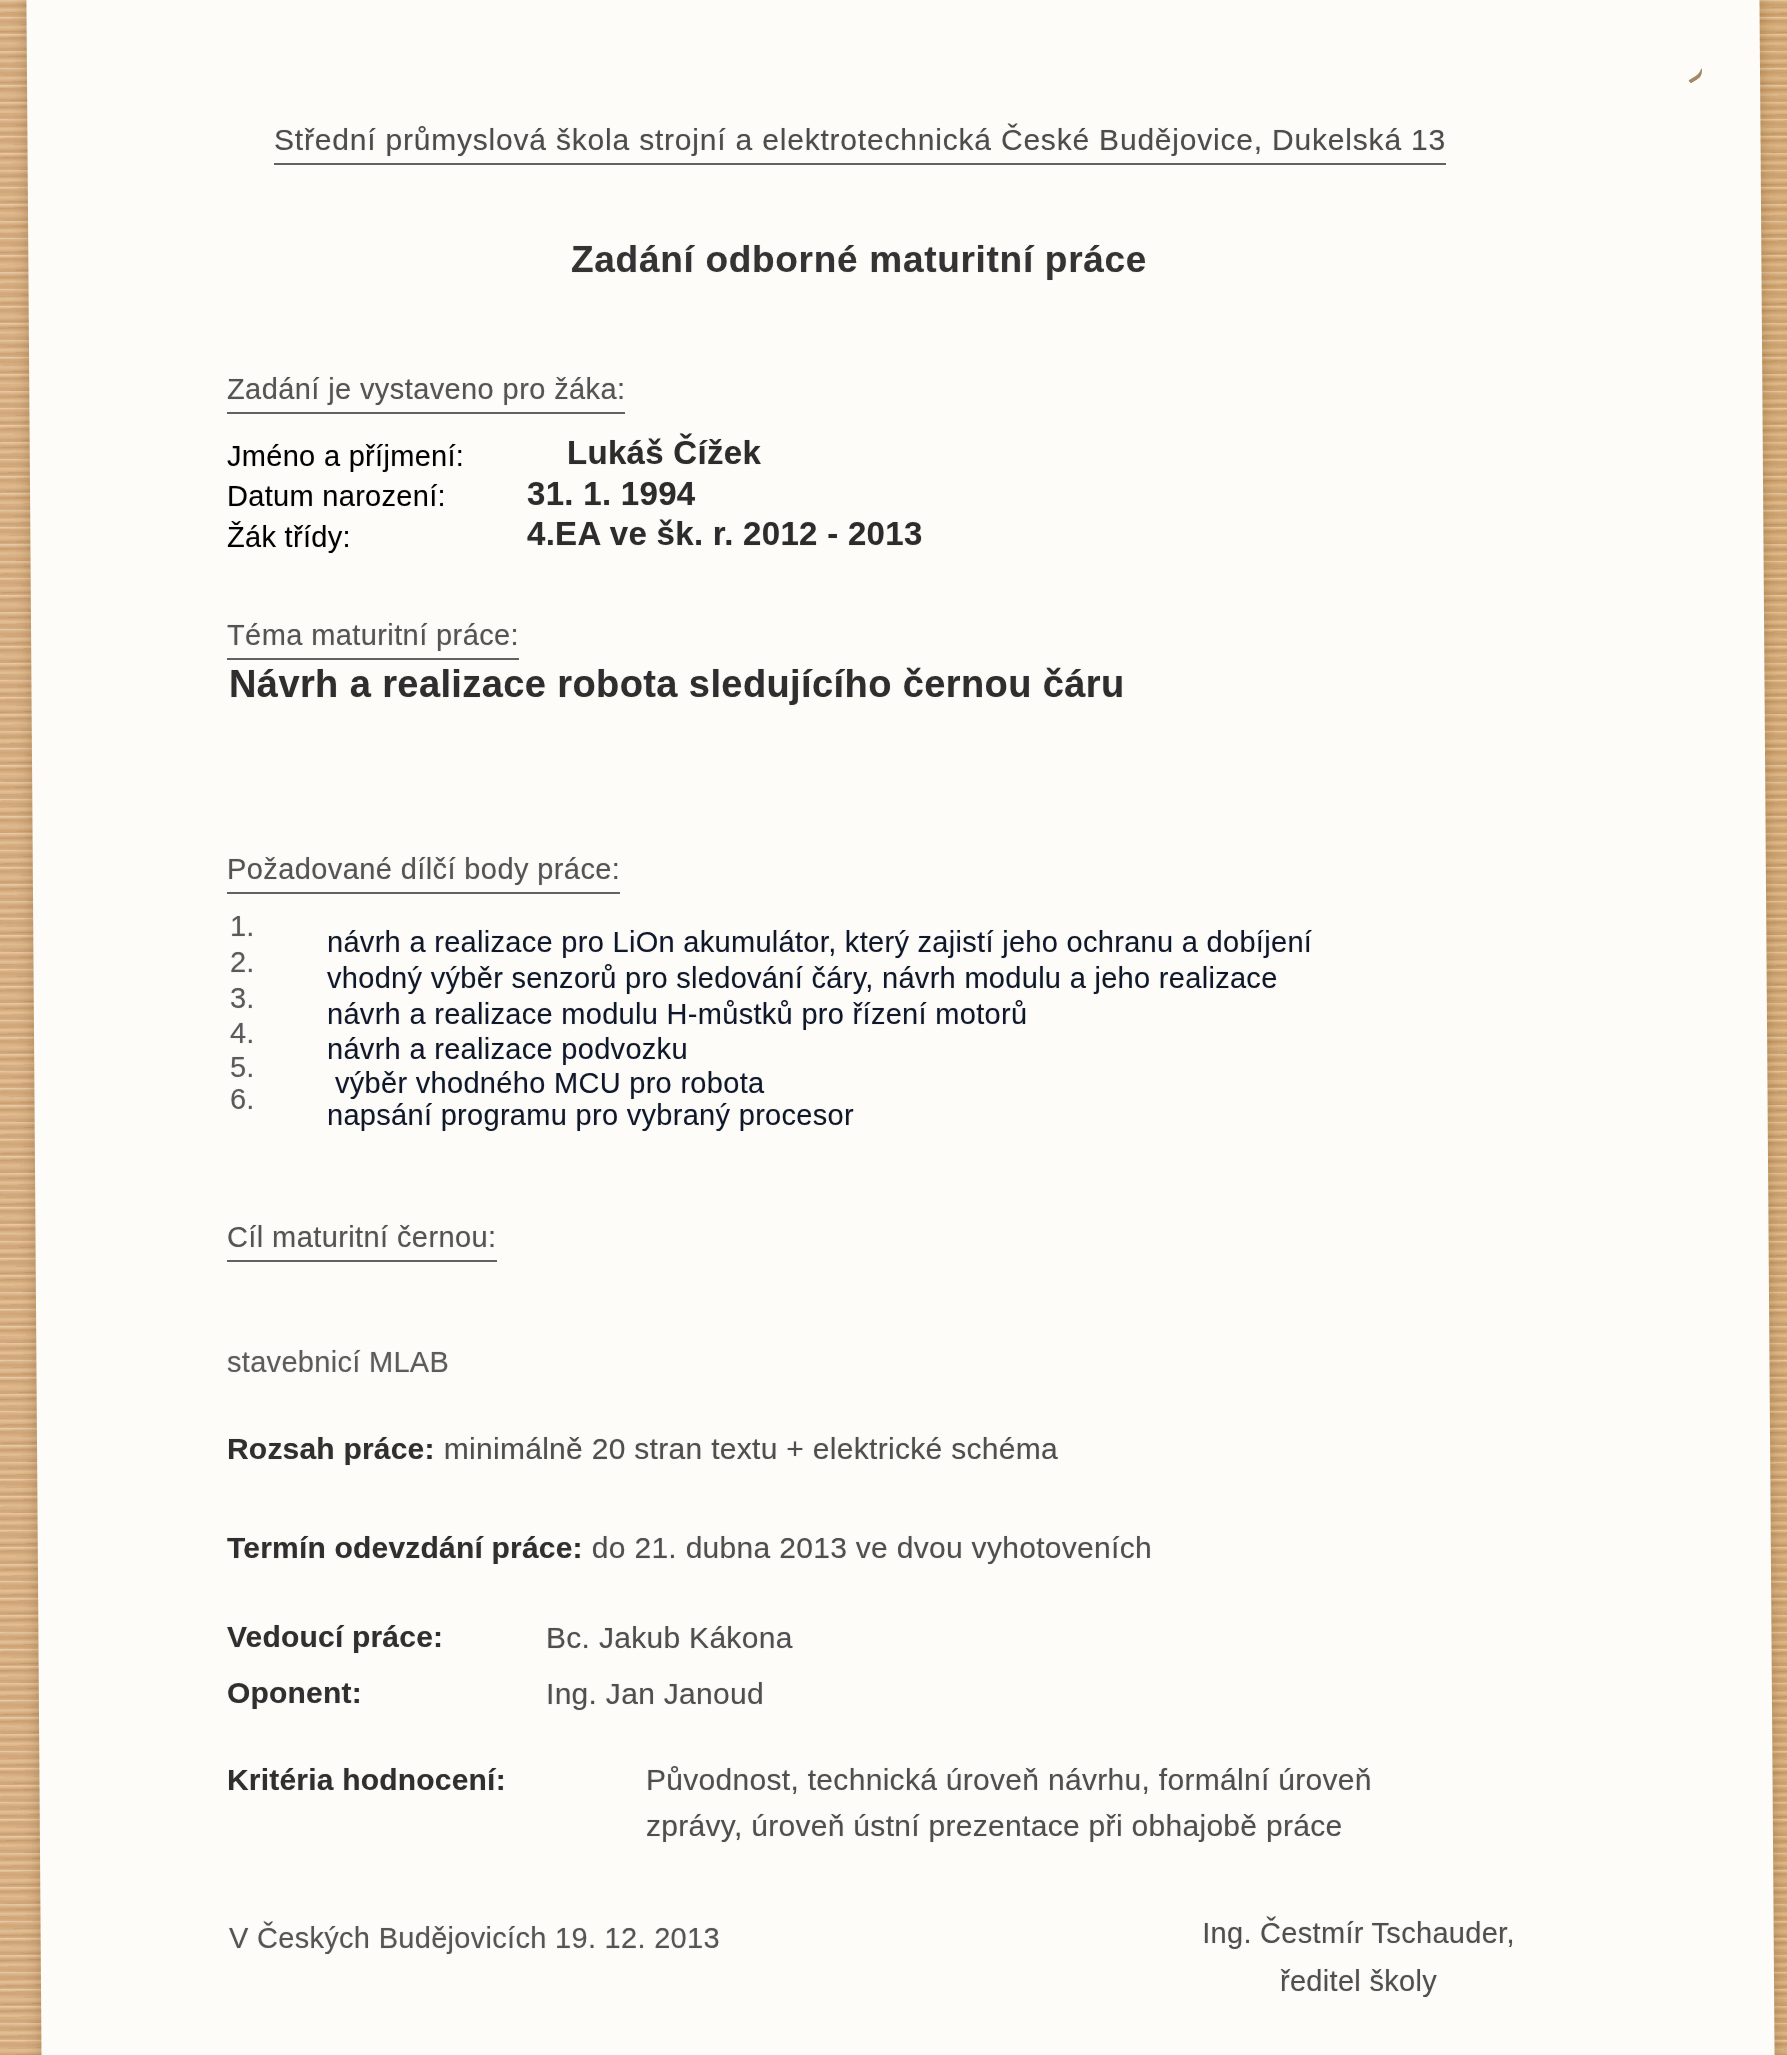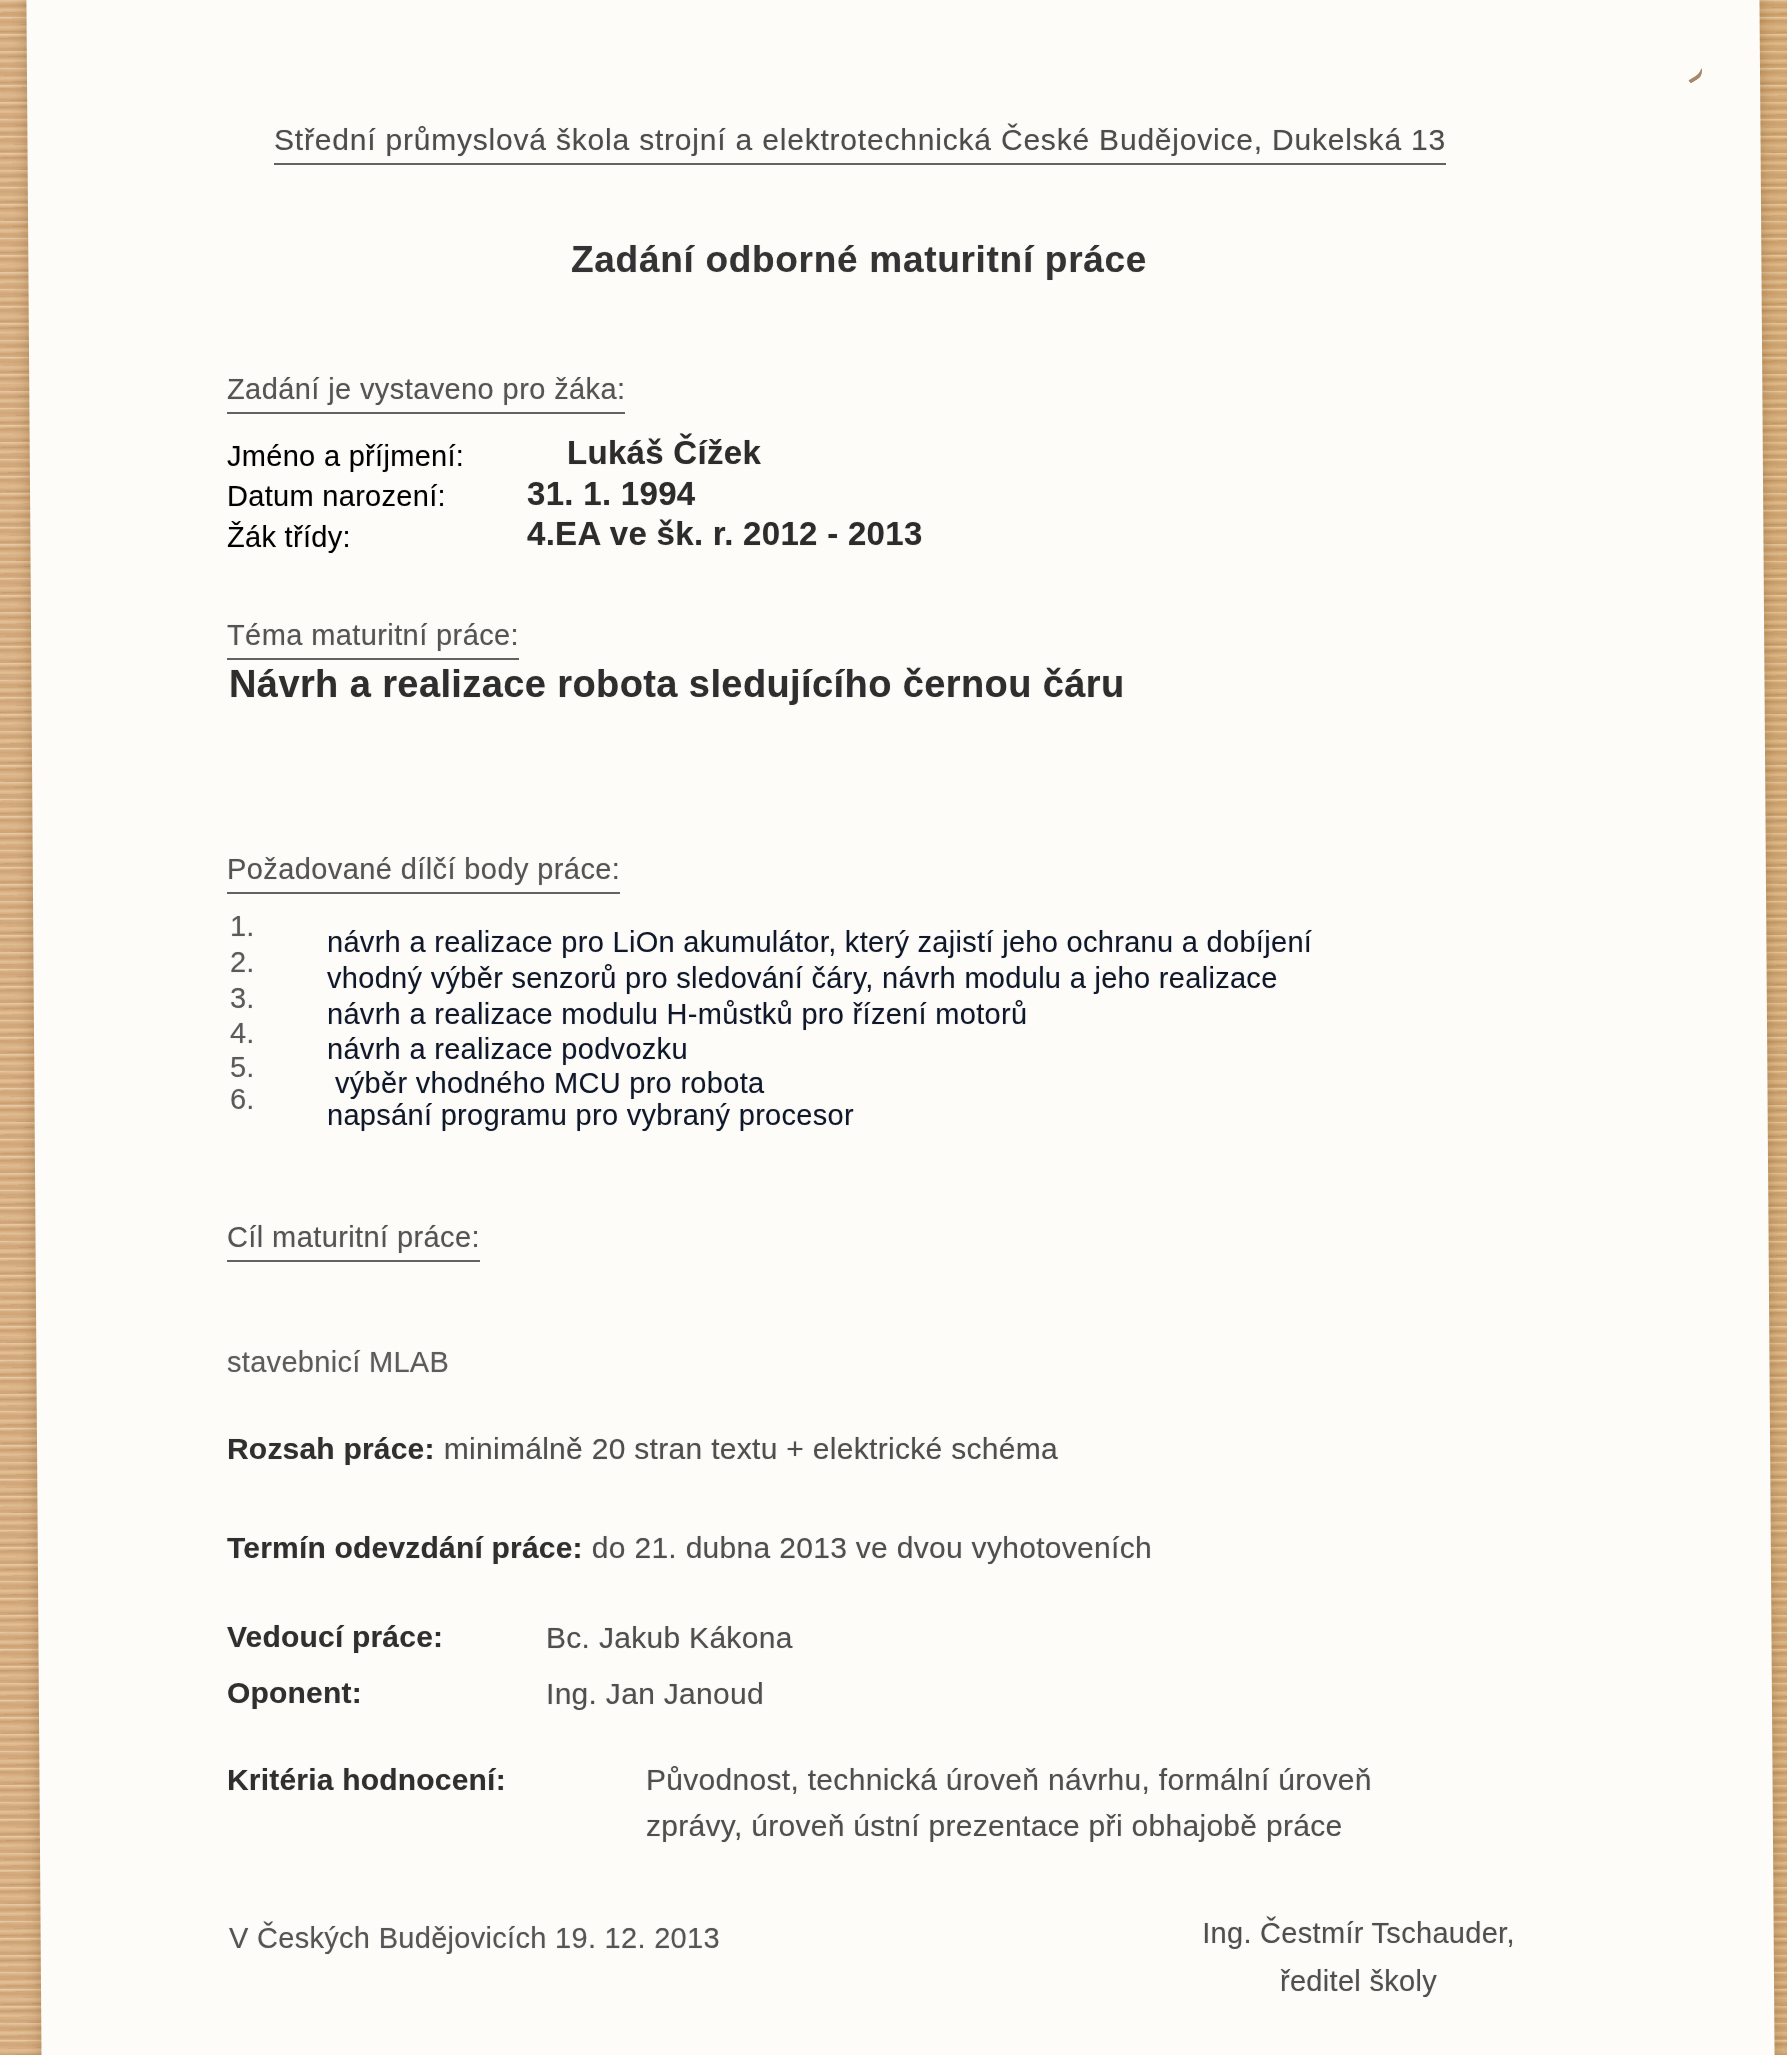--- a/index.html
+++ b/index.html
@@ -193,21 +193,21 @@
     <div>
       <span class="abs req-num" style="left:230px; top:1051px;">5.</span>
       <span class="abs req-text" style="left:335px; top:1051px;">výběr vhodného MCU pro robota</span>
     </div>
     <div>
       <span class="abs req-num" style="left:230px; top:1083px;">6.</span>
       <span class="abs req-text" style="left:327px; top:1083px;">napsání programu pro vybraný procesor</span>
     </div>
 
     <div class="abs section-heading" style="left:227px; top:1221px;">
-      <span class="underlined">Cíl maturitní práce:</span>
+      <span class="underlined">Cíl maturitní černou:</span>
     </div>
 
     <div class="abs goal-line" style="left:227px; top:1346px;">stavebnicí MLAB</div>
 
     <div class="abs" style="left:227px; top:1432px;">
       <span class="bold-label">Rozsah práce:</span><span class="inline-value">minimálně 20 stran textu + elektrické schéma</span>
     </div>
 
     <div class="abs" style="left:227px; top:1531px;">
       <span class="bold-label">Termín odevzdání práce:</span><span class="inline-value">do 21. dubna 2013 ve dvou vyhotoveních</span>

